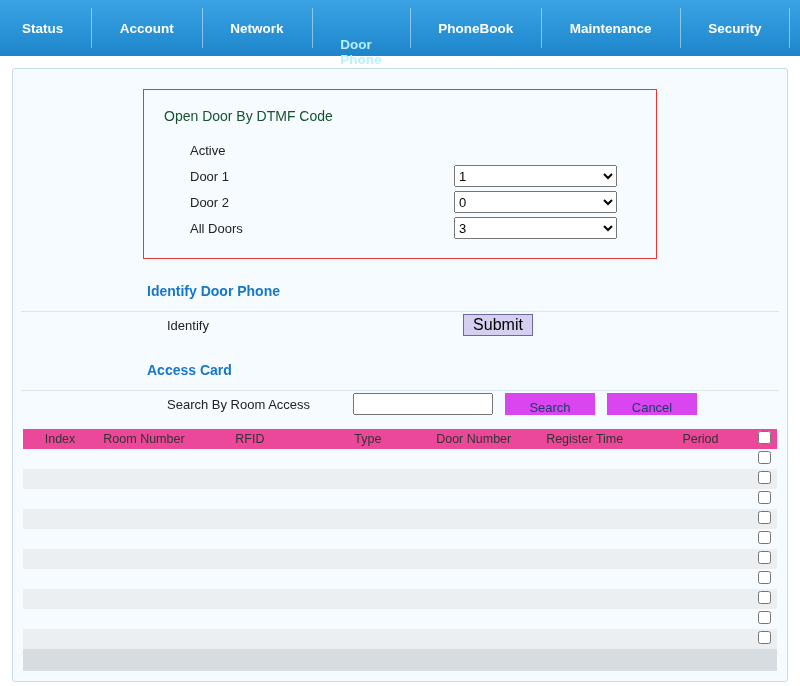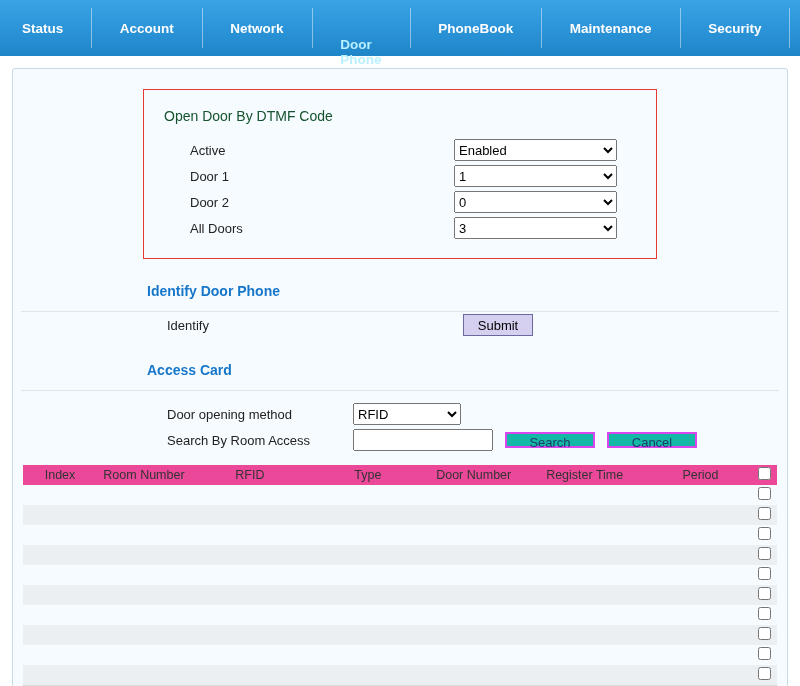--- a/index.html
+++ b/index.html
@@ -90,27 +90,27 @@
     width: 108px;
     height: 22px;
     font-size: 13px;
   }
   .form-row2 { display:flex; align-items:center; height:26px; }
   .btn {
     background: #d6d0f0;
     border: 1px solid #6a6aa0;
     height: 22px;
     min-width: 70px;
-    font-size: 13px;
+    font-size: 16px;
     cursor: pointer;
   }
   .btn2 {
-    background: #14b8a6;
-    border: 2px solid #d946ef;
-    height: 16px;
+    background: #d946ef;
+    border: 6px solid #d946ef;
+    height: 22px;
     width: 90px;
     font-size: 13px;
     color: #1b3d6a;
     cursor: pointer;
   }
   input[type=text].small { width: 140px; height: 22px; padding:0 4px;}
   .table-wrap { margin: 12px 0 0 0; }
   table.grid { width: calc(100% - 20px); margin: 0 10px; border-collapse: collapse; font-size:12.5px;}
   table.grid th {
     background: #ec4899;
@@ -154,23 +154,20 @@
   <div class="nav-item">Security</div>
   <div class="nav-sep"></div>
 </div>
 
 <div class="content">
 
   <div class="highlight-box">
     <div class="section-title">Open Door By DTMF Code</div>
     <div class="form-row">
       <div class="form-label">Active</div>
-      <select class="wide">
-        <option>Enabled</option>
-      </select>
     </div>
     <div class="form-row">
       <div class="form-label">Door 1</div>
       <select class="wide">
         <option>1</option>
       </select>
     </div>
     <div class="form-row">
       <div class="form-label">Door 2</div>
       <select class="wide">
@@ -188,26 +185,20 @@
   <div class="section-title2">Identify Door Phone</div>
   <hr class="hr">
   <div class="form-row2">
     <div class="form-label">Identify</div>
     <div style="width:110px;"></div>
     <button class="btn">Submit</button>
   </div>
 
   <div class="section-title2">Access Card</div>
   <hr class="hr">
-  <div class="form-row2" style="margin-top:10px;">
-    <div class="form-label">Door opening method</div>
-    <select class="narrower">
-      <option>RFID</option>
-    </select>
-  </div>
   <div class="form-row2">
     <div class="form-label">Search By Room Access</div>
     <input type="text" class="small" value="" style="">
     <span style="width:12px;"></span>
     <button class="btn2">Search</button>
     <span style="width:12px;"></span>
     <button class="btn2">Cancel</button>
   </div>
 
   <div class="table-wrap">

